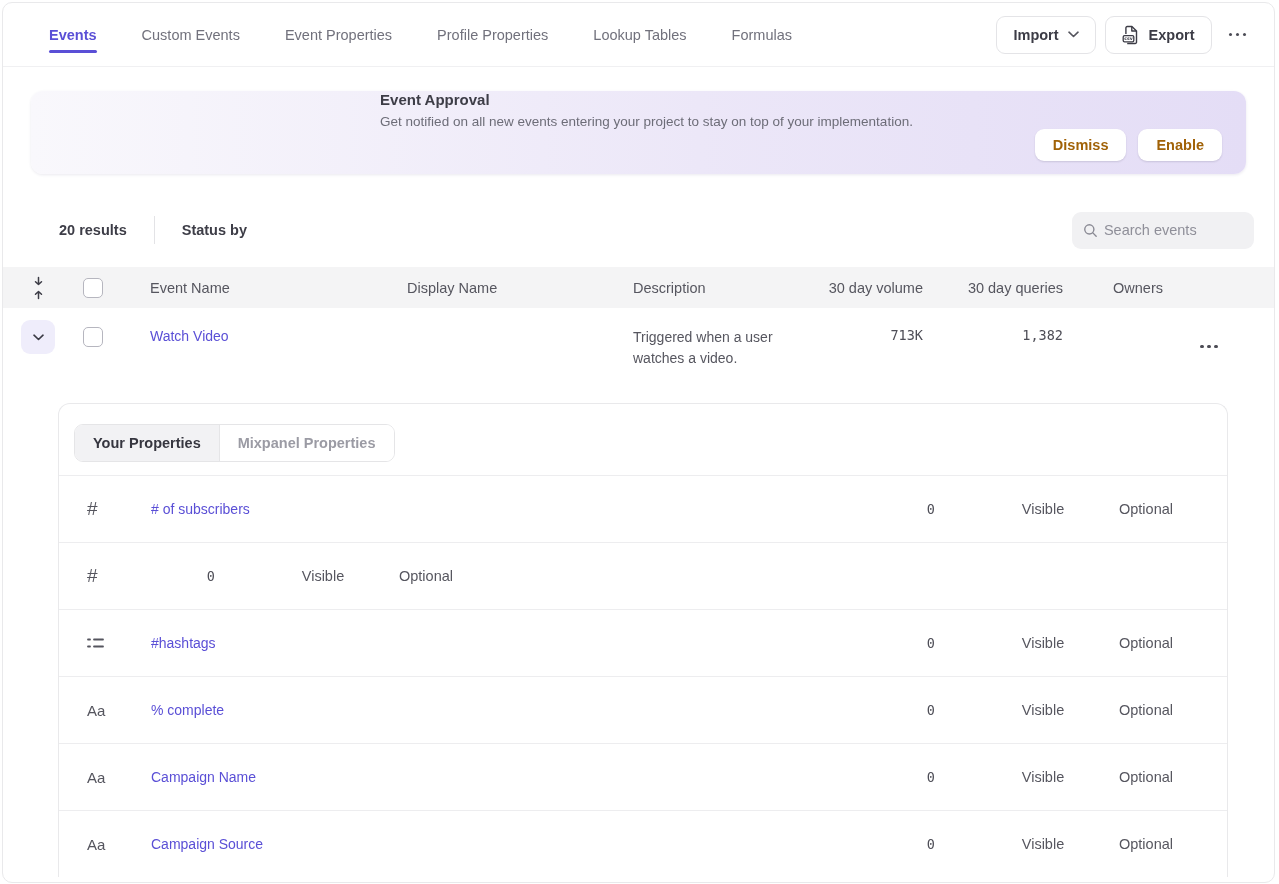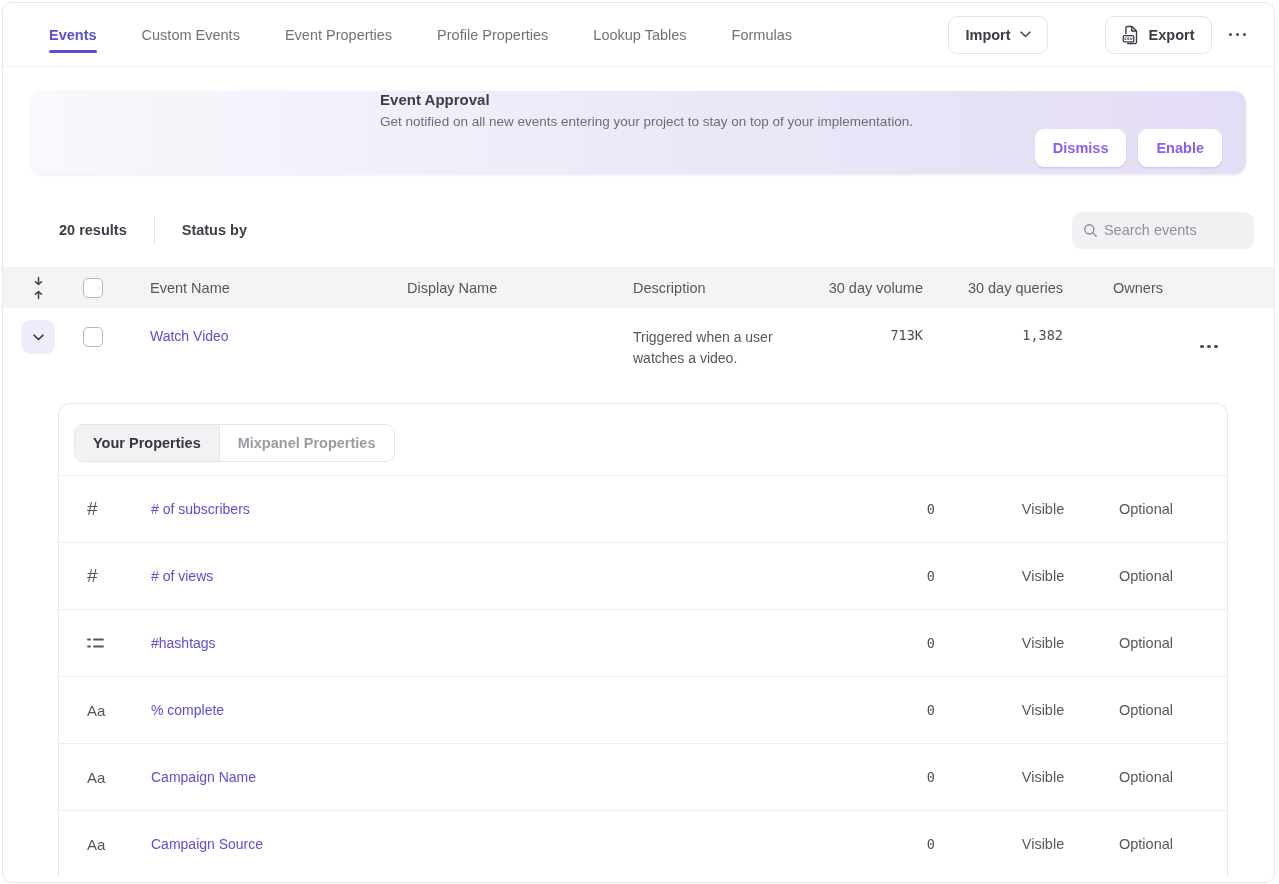--- a/index.html
+++ b/index.html
@@ -8,33 +8,33 @@
   body { width:1279px; height:884px; background:#fff; font-family:"Liberation Sans",sans-serif; color:var(--text-dark); overflow:hidden; position:relative; }
   .frame { position:absolute; top:2px; left:2px; width:1273px; height:881px; border:1px solid var(--border); border-radius:10px; background:#fff; overflow:hidden; }
 
   
   .topnav { display:flex; align-items:center; height:64px; padding:0 20px 0 46px; border-bottom:1px solid #f0f0f2; }
   .nav-tabs { display:flex; gap:45px; height:100%; align-items:center; }
   .nav-tab { position:relative; height:100%; display:flex; align-items:center; font-size:14.5px; font-weight:500; color:var(--text-gray); cursor:pointer; }
   .nav-tab.active { color:var(--accent); font-weight:700; }
   .tab-underline { position:absolute; left:0; right:0; bottom:13px; height:3px; border-radius:2px; background:var(--accent); }
   .nav-actions { margin-left:auto; display:flex; align-items:center; gap:9px; }
-  .btn { display:inline-flex; align-items:center; gap:9px; height:38px; padding:0 16px; background:#fff; border:1px solid #e4e4e7; border-radius:9px; font-family:inherit; font-size:14.5px; font-weight:600; color:var(--text-dark); cursor:pointer;margin-left:48px; }
+  .btn { display:inline-flex; align-items:center; gap:9px; height:38px; padding:0 16px; background:#fff; border:1px solid #e4e4e7; border-radius:9px; font-family:inherit; font-size:14.5px; font-weight:600; color:var(--text-dark); cursor:pointer; }
   .icon-plain { border:none; background:none; padding:4px 8px; cursor:pointer; display:inline-flex; }
   .ellipsis { display:inline-flex; gap:3.5px; align-items:center; }
   .ellipsis i { width:3.5px; height:3.5px; border-radius:50%; background:#4c4c55; }
 
   
   .banner { margin:24px 28px 0; height:83px; border-radius:12px; display:flex; align-items:center; padding:0 24px;
             box-shadow:0 1px 3px rgba(50,35,95,.10);flex-direction:column; }
   .banner-text { display:flex; flex-direction:column; gap:6px; padding-left:16px; }
   .banner-title { font-size:15px; font-weight:700; color:#3d3d47; }
   .banner-desc { font-size:13.5px; color:#6d6d78; }
   .banner-actions { margin-left:auto; display:flex; gap:12px; }
-  .banner-btn { height:38px; padding:0 18px; background:#fff; border:none; border-radius:9px; font-family:inherit; font-size:14.5px; font-weight:600; color:#8b5cf6; box-shadow:0 1px 2px rgba(30,20,60,.14); cursor:pointer; }
+  .banner-btn { height:32px; padding:0 18px; background:#fff; border:none; border-radius:9px; font-family:inherit; font-size:14.5px; font-weight:600; color:#a16207; box-shadow:0 1px 2px rgba(30,20,60,.14); cursor:pointer; }
 
   
   .filter-row { display:flex; align-items:center; margin:37px 20px 0 56px; height:38px; }
   .results { font-size:14.5px; font-weight:600; color:#3d3d47; }
   .vdiv { width:1px; height:28px; background:#e3e3e6; margin:0 27px; }
   .filter-by { font-size:14.5px; font-weight:600; color:#3d3d47; margin-right:23px; }
   .dropdowns { display:flex; gap:16px; }
   .dd { height:38px; padding:0 15px; display:inline-flex; align-items:center; gap:11px; border:1px solid #e4e4e7; border-radius:9px; background:#fff; font-family:inherit; font-size:14.5px; font-weight:600; color:var(--text-dark); cursor:pointer; }
   .dd svg, .btn svg { color:#55555e; }
   .search { margin-left:auto; width:182px; height:37px; background:#f1f1f3; border-radius:9px; display:flex; align-items:center; padding:0 11px; gap:4px; }
@@ -207,21 +207,20 @@
           </div>
     <div class="prop-name"><a class="link"># of subscribers</a></div>
     <div class="prop-count mono">0</div>
     <div class="prop-visibility">Visible</div>
     <div class="prop-requirement">Optional</div>
         </div>
         <div class="prop-row">
     <div class="prop-icon">
             <span class="glyph-hash">#</span>
           </div>
-    <div class="prop-name"><a class="link"># of views</a></div>
     <div class="prop-count mono">0</div>
     <div class="prop-visibility">Visible</div>
     <div class="prop-requirement">Optional</div>
         </div>
         <div class="prop-row">
     <div class="prop-icon">
             <svg width="17" height="13" viewBox="0 0 17 13">
              <g stroke="#55555e" stroke-width="1.8" stroke-linecap="round">
                <line x1="1" y1="2.5" x2="3" y2="2.5"></line>
                 <line x1="7" y1="2.5" x2="16" y2="2.5"></line>

